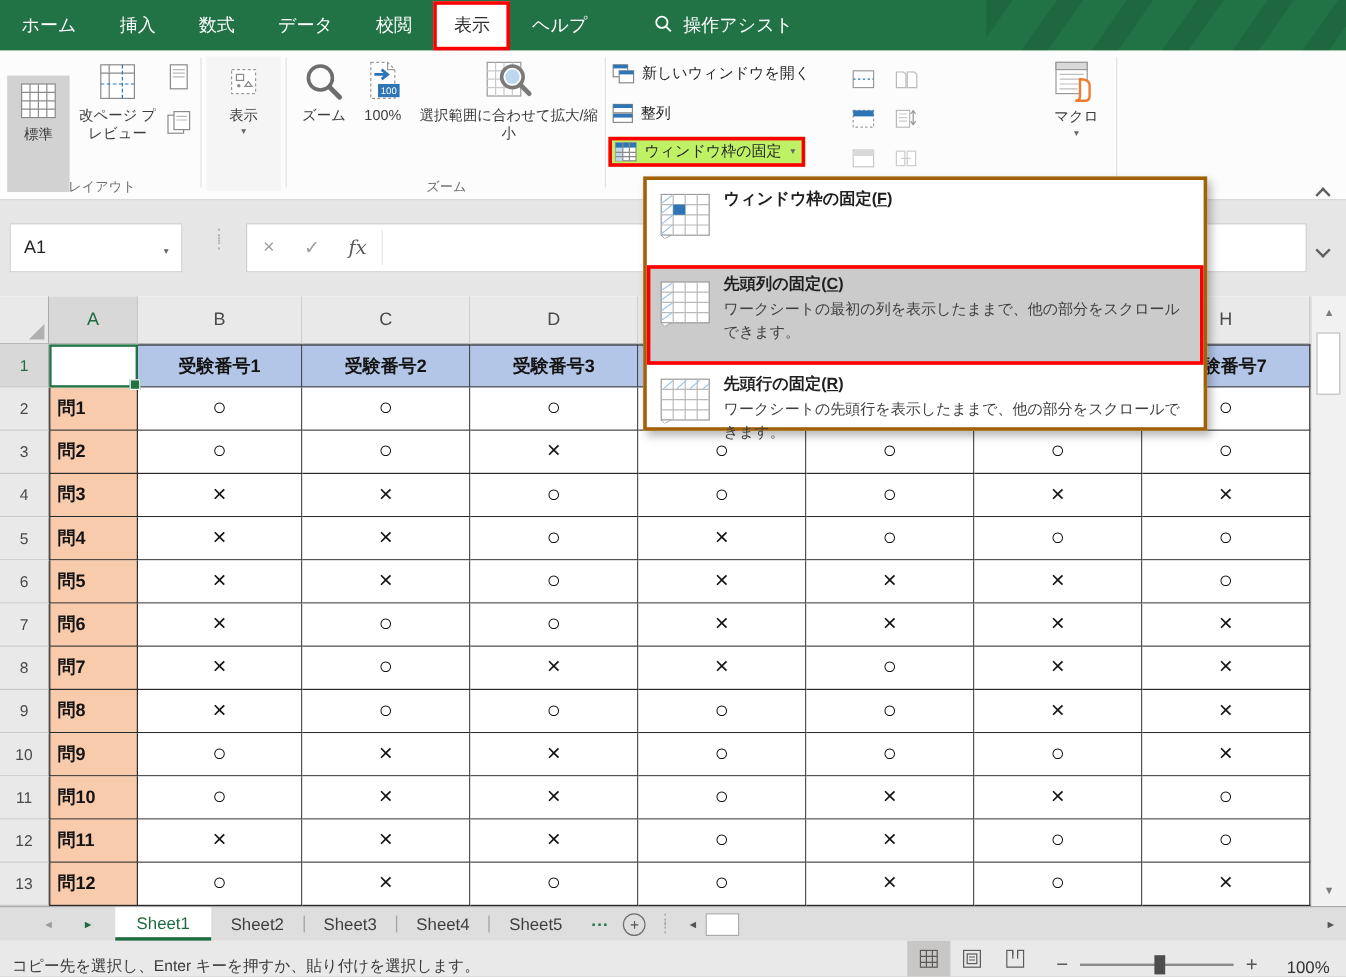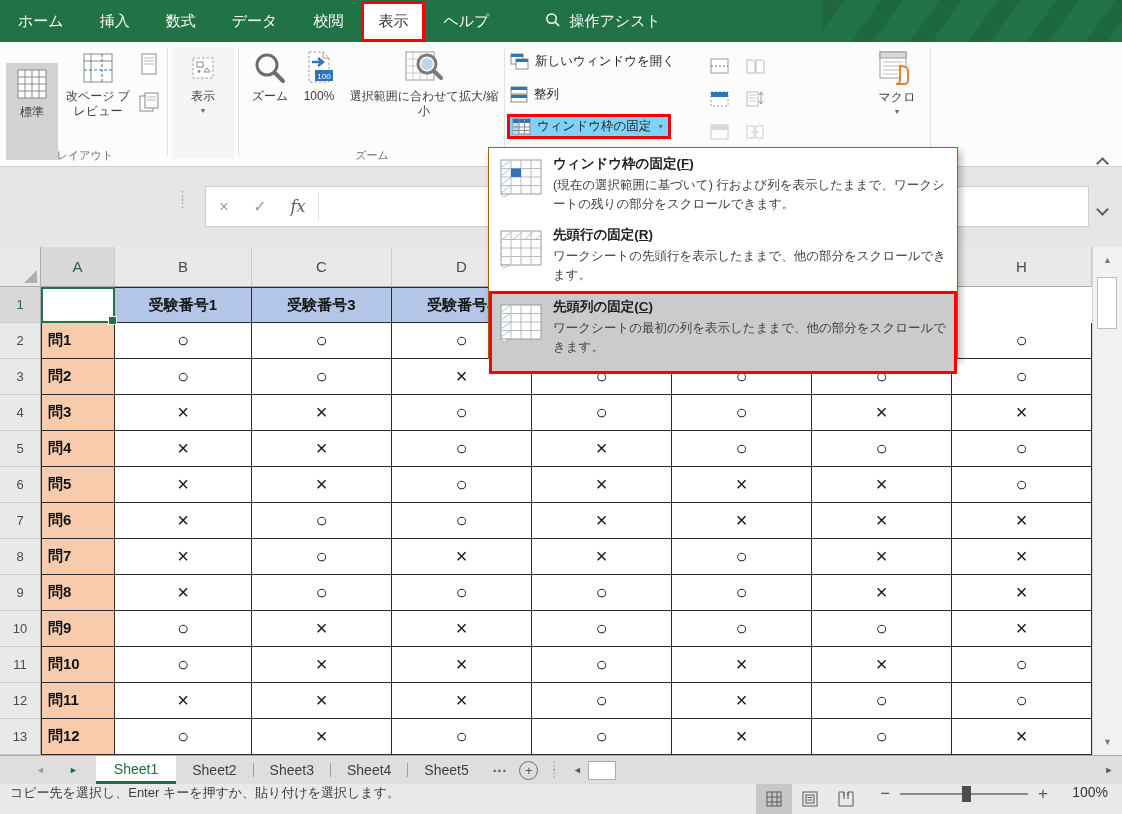--- a/index.html
+++ b/index.html
@@ -21,21 +21,21 @@
   .ribbon{position:absolute;top:42px;left:0;width:1122px;height:124px;background:#fcfcfc;
           border-bottom:1px solid #d2d0ce;z-index:4;}
   .gdiv{position:absolute;top:6px;height:108px;width:1px;background:#e2e2e2;}
   .glabel{position:absolute;bottom:3px;font-size:11px;color:#6a6a6a;text-align:center;}
   .rbtn{position:absolute;display:flex;flex-direction:column;align-items:center;
         font-size:12px;color:#3c3c3c;text-align:center;line-height:1.25;}
   .rbtn .ric{height:42px;display:flex;align-items:center;justify-content:center;}
   .sel-gray{background:#d2d2d2;}
   .dd{font-size:7px;color:#666;line-height:1;margin-top:3px;}
   .winrow{position:absolute;display:flex;align-items:center;gap:6px;font-size:12.5px;color:#262626;white-space:nowrap;}
-  .freeze-btn{background:#7dd3fc;border:3px solid #fb0000;padding:1px 4px 1px 2px;}
+  .freeze-btn{background:#bef264;border:3px solid #fb0000;padding:1px 4px 1px 2px;}
   .smbtn{position:absolute;width:26px;height:24px;display:flex;align-items:center;justify-content:center;}
   .bigbtn{position:absolute;display:flex;flex-direction:column;align-items:center;font-size:12px;color:#3c3c3c;line-height:1.25;text-align:center;}
   .chev-up{display:inline-block;width:7px;height:7px;border:solid #5f5f5f;border-width:2px 0 0 2px;transform:rotate(45deg);}
   .chev-dn{display:inline-block;width:7px;height:7px;border:solid #5f5f5f;border-width:0 2px 2px 0;transform:rotate(45deg);}
 
   
   .fstrip{position:absolute;top:166px;left:0;width:1122px;height:81px;background:#e7e6e6;}
   .namebox{position:absolute;left:8px;top:20px;width:144px;height:41px;background:#fff;border:1px solid #d0cece;
            display:flex;align-items:center;padding-left:11px;font-size:15px;color:#262626;box-sizing:border-box;}
   .nbdd{position:absolute;right:9px;top:17px;}
@@ -68,21 +68,21 @@
   .cell.qlab{background:#f8cbad;font-weight:bold;font-size:15px;justify-content:flex-start;padding-left:6px;border-left:1px solid #2b2b2b;}
   .cell.mark{font-size:20px;}
   .cell.a1{border:2px solid #217346;position:relative;background:#fff;}
   .a1 .handle{position:absolute;right:-4px;bottom:-4px;width:7px;height:7px;background:#217346;border:1px solid #fff;}
 
   .vscroll{position:absolute;left:1092px;top:247px;width:30px;height:508px;background:#f1f1f1;border-left:1px solid #d4d4d4;box-sizing:border-box;}
   .vsbtn{position:absolute;left:0;width:29px;height:26px;display:flex;align-items:center;justify-content:center;color:#7a7a7a;font-size:9px;}
   .vsthumb{position:absolute;left:4px;width:20px;top:30px;height:52px;background:#fff;border:1px solid #bdbdbd;box-sizing:border-box;}
 
   
-  .fmenu{position:absolute;left:488px;top:147px;width:470px;height:212px;background:#fff;border:1px solid #a16207;
+  .fmenu{position:absolute;left:536px;top:147px;width:470px;height:212px;background:#fff;border:3px solid #a16207;
          box-shadow:3px 4px 7px rgba(0,0,0,.28);z-index:40;box-sizing:border-box;}
   .fm-item{position:relative;padding:7px 8px 4px 64px;box-sizing:border-box;}
   .fm-icon{position:absolute;left:11px;top:11px;}
   .fm-title{font-size:13.5px;font-weight:bold;color:#1f1f1f;margin-bottom:3px;}
   .fm-desc{font-size:12.5px;color:#3f3f3f;line-height:1.5;}
   .fm-item.hl{background:#cbcbcb;border:3px solid #fb0000;padding:4px 5px 4px 61px;}
   .fm-item.hl .fm-icon{left:8px;top:10px;}
 
   
   .sheetbar{position:absolute;top:755px;left:0;width:1122px;height:29px;background:#dedede;border-top:1px solid #a9a9a9;
@@ -94,21 +94,21 @@
   .more{display:flex;align-items:center;color:#217346;font-weight:bold;padding:0 4px 6px 8px;letter-spacing:1px;}
   .addbtn{width:17px;height:17px;border:1px solid #6f6f6f;border-radius:50%;align-self:center;margin:0 10px 0 8px;
           display:flex;align-items:center;justify-content:center;font-size:13px;color:#555;line-height:1;}
   .sbdots{align-self:center;color:#a0a0a0;font-size:12px;line-height:.6;margin-right:6px;}
   .hscroll{flex:1;display:flex;align-items:center;margin-right:2px;font-size:9px;color:#555;}
   .hthumb{width:28px;height:19px;background:#fff;border:1px solid #ababab;box-sizing:border-box;}
   .hsbtn{width:22px;text-align:center;}
 
   
   .statusbar{position:absolute;top:784px;left:0;width:1122px;height:30px;background:#eae9e9;display:flex;
-             align-items:flex-start;font-size:13px;color:#3b3b3b;z-index:3;}
+             align-items:flex-end;font-size:13px;color:#3b3b3b;z-index:3;}
   .msg{padding-left:10px;}
   .views{margin-left:auto;display:flex;height:30px;}
   .vbtn{width:36px;display:flex;align-items:center;justify-content:center;}
   .vbtn.sel{background:#c9c7c5;}
   .zoomctl{display:flex;align-items:center;gap:10px;padding:0 14px 0 16px;color:#555;}
   .ztrack{position:relative;width:128px;height:16px;}
   .ztrack .line{position:absolute;left:0;right:0;top:7px;height:2px;background:#8a8a8a;}
   .ztrack .zthumb{position:absolute;left:48%;top:0;width:9px;height:16px;background:#4d4d4d;}
   .zpct{width:46px;text-align:right;color:#333;font-size:14px;}
   .pm{font-size:17px;color:#555;}
@@ -306,20 +306,24 @@
       <span class="dd">▼</span>
     </div>
     <div class="gdiv" style="left:930px;"></div>
 
     <div style="position:absolute;left:1098px;top:112px;">
       <span class="chev-up"></span>
     </div>
   </div>
 
   <div class="fstrip">
+    <div class="namebox">
+      <span>A1</span>
+      <span class="nbdd dd">▼</span>
+    </div>
     <div class="fdots">⋮<br>⋮</div>
     <div class="fbar">
       <span class="fbtn">×</span>
       <span class="fbtn">✓</span>
       <span class="fx">fx</span>
       <span class="fsep"></span>
       <span style="flex:1;height:100%;"></span>
     </div>
     <div class="fexpand">
       <span class="chev-dn"></span>
@@ -337,20 +341,21 @@
       <div class="ch" style="width: 140px;">G</div>
       <div class="ch" style="width: 140px;">H</div>
     </div>
   <div class="grid" id="grid">
       <div class="grow">
         <div class="rn sel">1</div>
         <div class="cell a1" style="width: 74px;">
           <span class="handle"></span>
         </div>
         <div class="cell qhdr topb" style="width: 137px;">受験番号1</div>
+        <div class="cell qhdr topb" style="width: 140px;">受験番号2</div>
         <div class="cell qhdr topb" style="width: 140px;">受験番号3</div>
         <div class="cell qhdr topb" style="width: 140px;">受験番号4</div>
         <div class="cell qhdr topb" style="width: 140px;">受験番号5</div>
         <div class="cell qhdr topb" style="width: 140px;">受験番号6</div>
         <div class="cell qhdr topb" style="width: 140px;">受験番号7</div>
       </div>
       <div class="grow">
         <div class="rn">2</div>
         <div class="cell qlab" style="width: 74px;">問1</div>
         <div class="cell mark" style="width: 137px;">○</div>
@@ -495,45 +500,44 @@
       <span class="fm-icon">
         <svg width="44" height="38" viewBox="0 0 44 38">
             <rect x="1" y="1" width="40" height="34" fill="#fff" stroke="#9a9a9a"></rect>
             <path d="M1 9.5 H41 M1 18 H41 M1 26.5 H41 M11 1 V35 M21 1 V35 M31 1 V35" stroke="#b9b9b9"></path>
             <path d="M2 8 l8 -6 M1 17 l10 -8 M1 26 l10 -8 M1 34 l10 -8" stroke="#9dc3e6"></path>
             <rect x="11" y="9.5" width="10" height="8.5" fill="#2e75b6"></rect>
             <path d="M4 38 l5 -3 h-8 Z" fill="#fff" stroke="#9a9a9a" stroke-width=".7"></path>
           </svg>
       </span>
       <div class="fm-title">ウィンドウ枠の固定(<u>F</u>)</div>
-      <div class="fm-desc">(現在の選択範囲に基づいて) 行および列を表示したままで、ワークシートの残りの部分をスクロールできます。</div>
+    </div>
+    <div class="fm-item hl" style="height:83px;">
+      <span class="fm-icon">
+        <svg width="44" height="38" viewBox="0 0 44 38">
+            <rect x="1" y="1" width="40" height="34" fill="#fff" stroke="#9a9a9a"></rect>
+            <path d="M1 9.5 H41 M1 18 H41 M1 26.5 H41 M11 1 V35 M21 1 V35 M31 1 V35" stroke="#b9b9b9"></path>
+            <path d="M1 8 l9 -6 M1 16 l10 -7 M1 25 l10 -7 M1 33 l10 -7" stroke="#9dc3e6"></path>
+            <path d="M4 38 l5 -3 h-8 Z" fill="#fff" stroke="#9a9a9a" stroke-width=".7"></path>
+          </svg>
+      </span>
+      <div class="fm-title">先頭列の固定(<u>C</u>)</div>
+      <div class="fm-desc">ワークシートの最初の列を表示したままで、他の部分をスクロールできます。</div>
     </div>
     <div class="fm-item" style="height:72px;">
       <span class="fm-icon">
         <svg width="44" height="38" viewBox="0 0 44 38">
             <rect x="1" y="1" width="40" height="34" fill="#fff" stroke="#9a9a9a"></rect>
             <path d="M1 9.5 H41 M1 18 H41 M1 26.5 H41 M11 1 V35 M21 1 V35 M31 1 V35" stroke="#b9b9b9"></path>
             <path d="M3 9 l8 -7 M14 9 l8 -7 M25 9 l8 -7 M36 9 l6 -5" stroke="#9dc3e6"></path>
             <path d="M4 38 l5 -3 h-8 Z" fill="#fff" stroke="#9a9a9a" stroke-width=".7"></path>
           </svg>
       </span>
       <div class="fm-title">先頭行の固定(<u>R</u>)</div>
       <div class="fm-desc">ワークシートの先頭行を表示したままで、他の部分をスクロールできます。</div>
-    </div>
-    <div class="fm-item hl" style="height:83px;">
-      <span class="fm-icon">
-        <svg width="44" height="38" viewBox="0 0 44 38">
-            <rect x="1" y="1" width="40" height="34" fill="#fff" stroke="#9a9a9a"></rect>
-            <path d="M1 9.5 H41 M1 18 H41 M1 26.5 H41 M11 1 V35 M21 1 V35 M31 1 V35" stroke="#b9b9b9"></path>
-            <path d="M1 8 l9 -6 M1 16 l10 -7 M1 25 l10 -7 M1 33 l10 -7" stroke="#9dc3e6"></path>
-            <path d="M4 38 l5 -3 h-8 Z" fill="#fff" stroke="#9a9a9a" stroke-width=".7"></path>
-          </svg>
-      </span>
-      <div class="fm-title">先頭列の固定(<u>C</u>)</div>
-      <div class="fm-desc">ワークシートの最初の列を表示したままで、他の部分をスクロールできます。</div>
     </div>
   </div>
 
   <div class="sheetbar">
     <div class="navs">
       <span style="color:#9a9a9a;">◄</span>
       <span style="color:#1e6b41;">►</span>
     </div>
     <div style="display:flex;align-items:stretch;" id="stabs">
         <div class="stab active">Sheet1</div>

